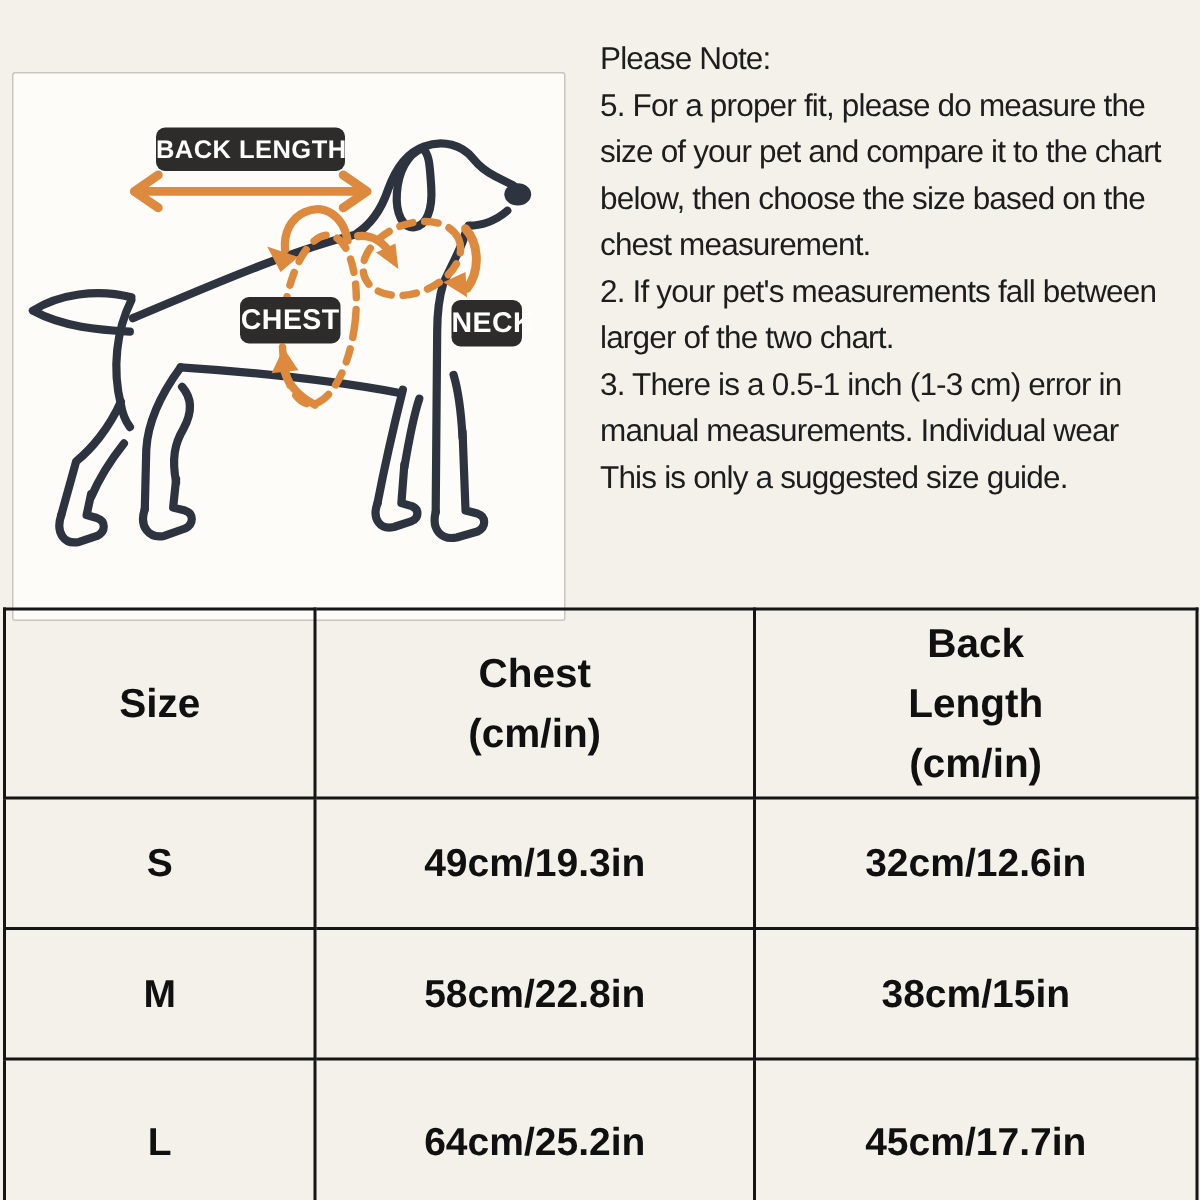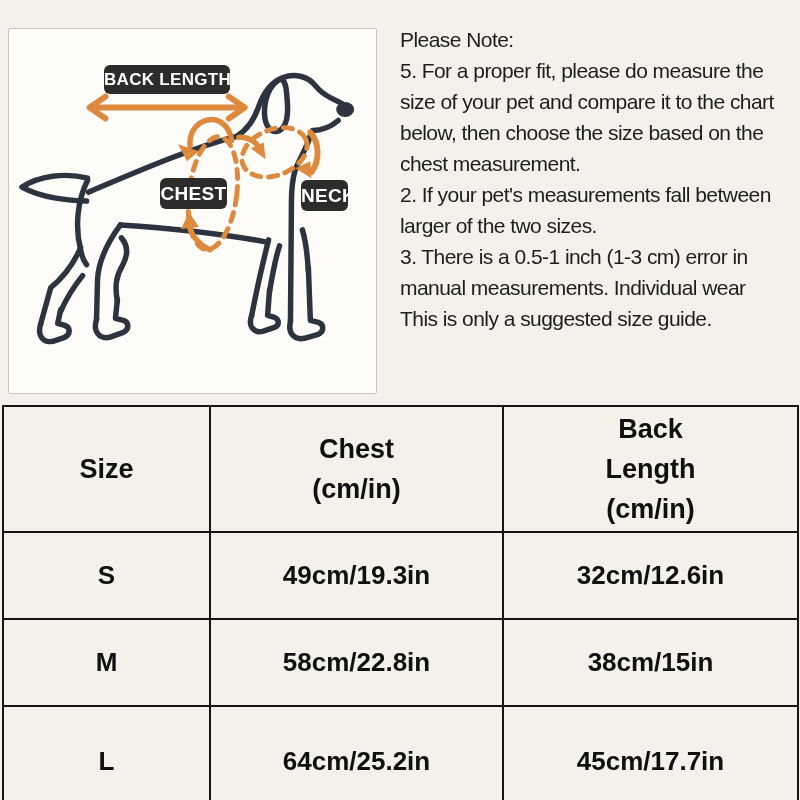--- a/index.html
+++ b/index.html
@@ -13,21 +13,21 @@
   }
   html,body{
     margin:0;padding:0;width:800px;height:800px;overflow:hidden;
     background:var(--page-bg);
     font-family:"Liberation Sans", sans-serif;
   }
   .stage{position:relative;width:800px;height:800px;}
 
   
   .panel{
-    position:absolute;left:8px;top:28px;width:369px;height:366px;
+    position:absolute;left:8px;top:48px;width:369px;height:366px;
     background:var(--panel-bg);
     border:1px solid #c9c6c0;border-radius:2px;
     box-sizing:border-box;
   }
   .panel svg{position:absolute;left:0;top:0;width:100%;height:100%;}
   .dog-stroke{fill:none;stroke:var(--dog-outline);stroke-width:5.5;stroke-linecap:round;stroke-linejoin:round;}
   .dog-fill{fill:var(--dog-outline);stroke:none;}
   .or-stroke{fill:none;stroke:var(--arrow);stroke-linecap:round;stroke-linejoin:round;}
   .or-fill{fill:var(--arrow);stroke:none;}
   .dashed{stroke-dasharray:9 8;}
@@ -121,21 +121,21 @@
     <div class="badge badge-neck">NECK</div>
   </section>
 
   <section class="notes">
     <div class="note-line">Please Note:</div>
     <div class="note-line">5. For a proper fit, please do measure the</div>
     <div class="note-line">size of your pet and compare it to the chart</div>
     <div class="note-line">below, then choose the size based on the</div>
     <div class="note-line">chest measurement.</div>
     <div class="note-line">2. If your pet's measurements fall between</div>
-    <div class="note-line">larger of the two sizes.</div>
+    <div class="note-line">larger of the two chart.</div>
     <div class="note-line">3. There is a 0.5-1 inch (1-3 cm) error in</div>
     <div class="note-line">manual measurements. Individual wear</div>
     <div class="note-line">This is only a suggested size guide.</div>
   </section>
 
   <table class="size-table">
     <colgroup>
       <col style="width:207px">
         <col style="width:293px">
         <col style="width:295px">

